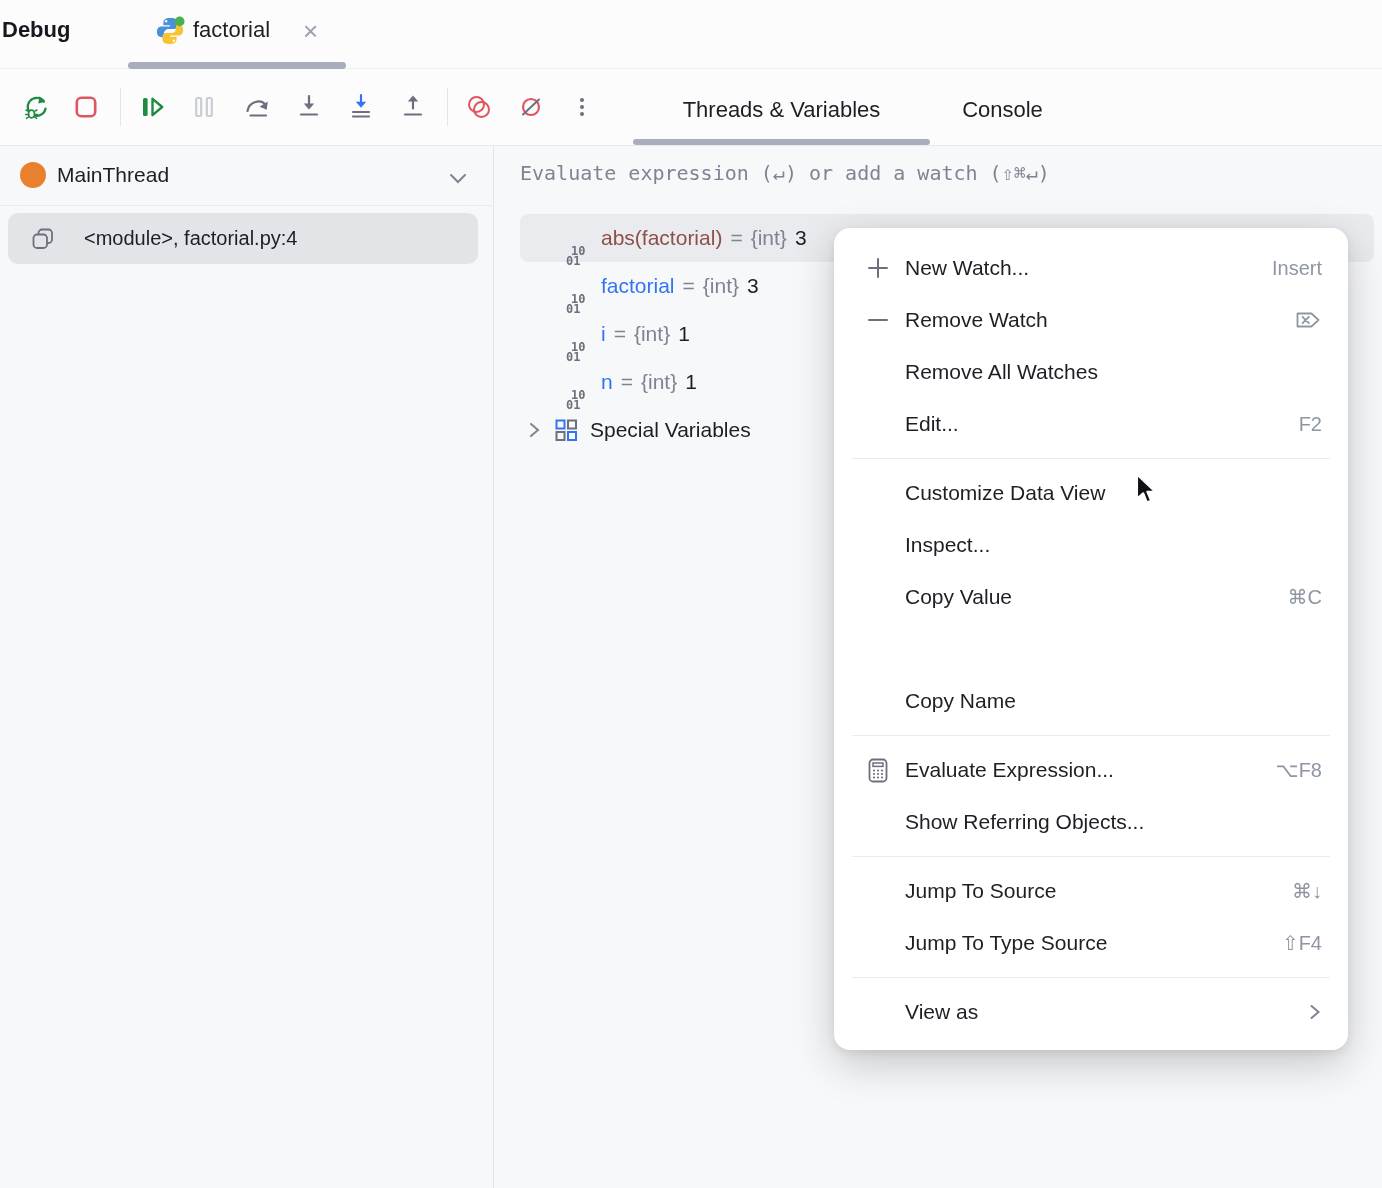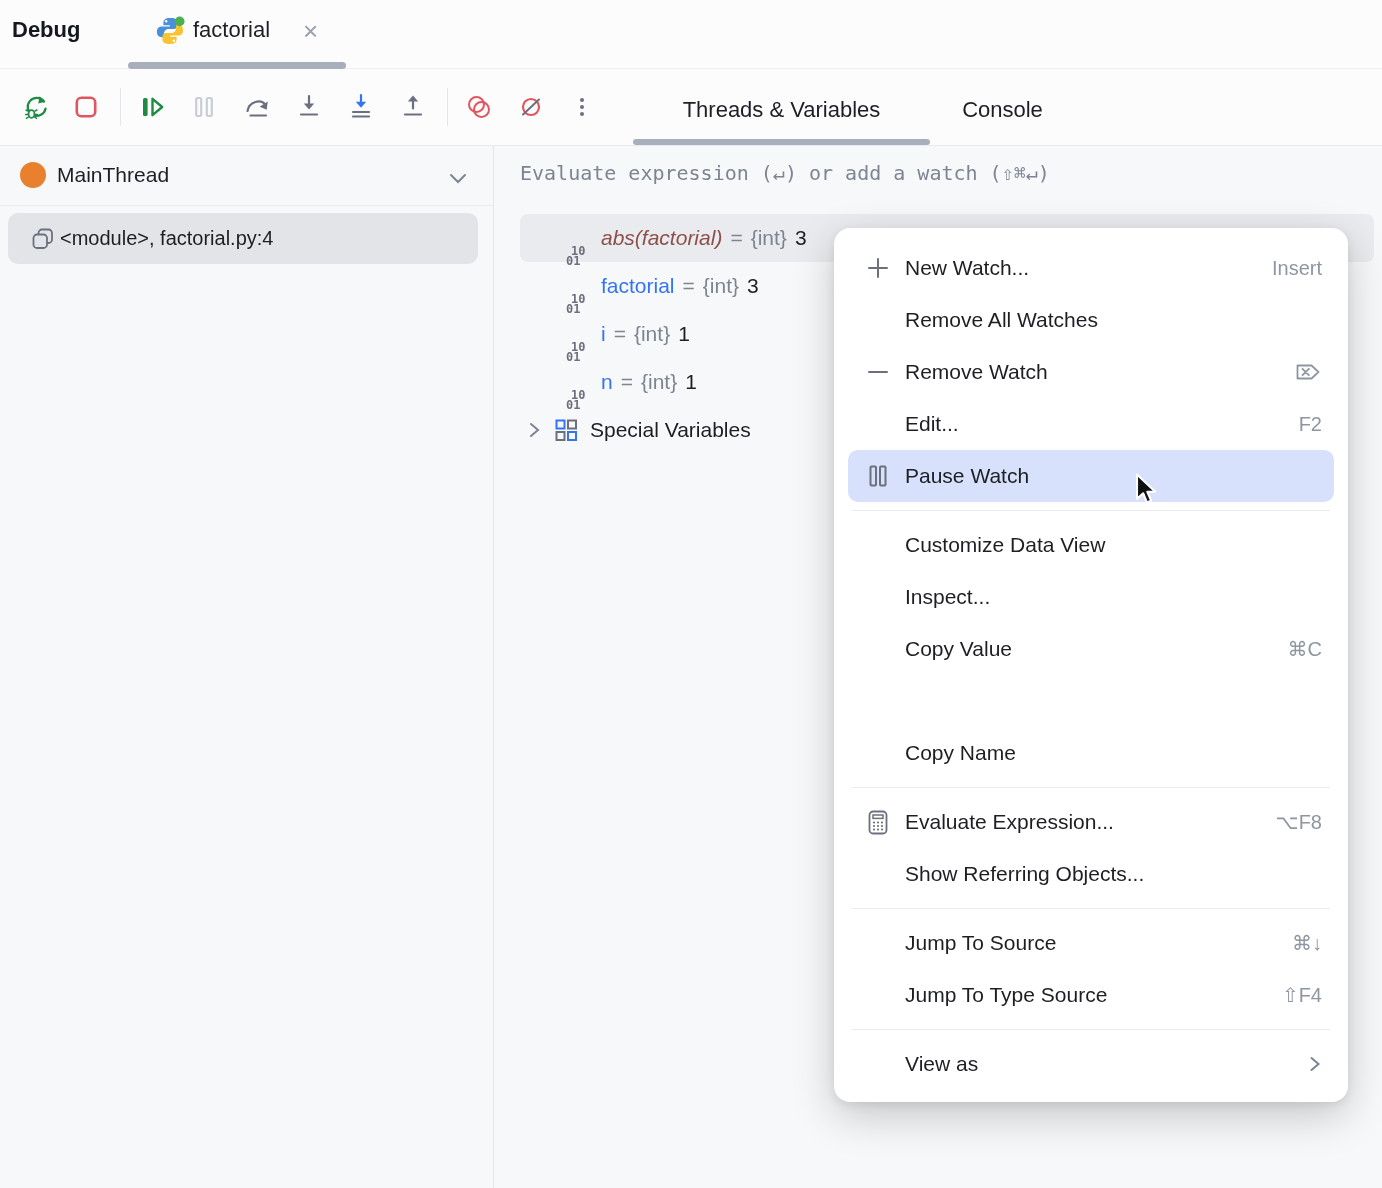--- a/index.html
+++ b/index.html
@@ -3,21 +3,21 @@
 <meta charset="utf-8">
 <style>
   html,body{margin:0;padding:0;}
   body{width:1382px;height:1188px;position:relative;overflow:hidden;
        background:#f7f8fa;font-family:"Liberation Sans",sans-serif;
        -webkit-font-smoothing:antialiased;color:#1d1f24;}
   .abs{position:absolute;}
 
   
   .hdr1{left:0;top:0;width:1382px;height:68px;background:#fcfcfd;border-bottom:1px solid #eef0f3;}
-  .app-title{left:12px;top:17px;font-size:22px;font-weight:700;color:#16181d;}
+  .app-title{left:2px;top:17px;font-size:22px;font-weight:700;color:#16181d;}
   .tab-icon{left:154px;top:15px;width:32px;height:32px;}
   .tab-label{left:193px;top:17px;font-size:22px;color:#1d1f24;}
   .tab-close{left:303px;top:13px;font-size:26px;color:#9aa0ad;line-height:36px;}
   .tab-underline{left:128px;top:62px;width:218px;height:7px;border-radius:3.5px;background:#a9aebc;}
 
   
   .hdr2{left:0;top:69px;width:1382px;height:76px;background:#fcfcfd;border-bottom:1px solid #e8eaed;}
   .tbtn{position:absolute;top:92px;width:30px;height:30px;display:flex;align-items:center;justify-content:center;}
   .tsep{position:absolute;top:88px;width:1px;height:38px;background:#e3e5e9;}
   .vtab{position:absolute;top:82px;height:56px;display:flex;align-items:center;justify-content:center;
@@ -25,32 +25,32 @@
   .vtab-underline{left:633px;top:139px;width:297px;height:6px;border-radius:3px;background:#a9aebc;}
 
   
   .vdivider{left:493px;top:145px;width:1px;height:1043px;background:#e4e6e9;}
   .thread-row{left:0;top:145px;width:493px;height:60px;border-bottom:1px solid #e9ebee;}
   .thread-dot{left:20px;top:162px;width:26px;height:26px;border-radius:50%;background:#e8802e;}
   .thread-name{left:57px;top:163px;font-size:21px;font-weight:500;color:#1d1f24;}
   .thread-chevron{left:449px;top:170px;}
   .frame-row{left:8px;top:213px;width:470px;height:51px;background:#e2e4e8;border-radius:10px;
              display:flex;align-items:center;padding-left:22px;box-sizing:border-box;}
-  .frame-label{margin-left:4px;font-size:20px;color:#1d1f24;}
+  .frame-label{margin-left:28px;font-size:20px;color:#1d1f24;}
 
   
   .hint{left:520px;top:161px;font-family:"DejaVu Sans Mono",monospace;font-size:20px;color:#7d8492;}
   .wrow{position:absolute;left:494px;width:888px;height:48px;display:flex;align-items:center;
         padding-left:72px;box-sizing:border-box;font-size:21px;}
   .wrow-sel-bg{left:520px;top:214px;width:854px;height:48px;background:#e9ebee;border-radius:8px;}
   .numicon{width:27px;margin-right:8px;font-family:"DejaVu Sans Mono",monospace;font-size:12px;
            font-weight:700;color:#6c707e;line-height:10px;}
   .numicon span{display:block;}
   .numicon .top{margin-left:5px;margin-top:36px;}
-  .wname-red{color:#8e4f4b;font-style:italic;}
+  .wname-red{color:#8e4f4b;}
   .wname-blue{color:#3574f0;}
   .weq,.wtype{color:#7d8492;margin-left:8px;}
   .wval{color:#1d1f24;margin-left:8px;}
   .srow{padding-left:33px;}
   .srow .chev{margin-right:12px;display:flex;}
   .srow .grid{margin-right:11px;display:flex;}
 
   
   .menu{left:834px;top:228px;width:514px;background:#ffffff;border-radius:16px;z-index:5;
         box-shadow:0 14px 44px rgba(0,0,0,.20),0 3px 10px rgba(0,0,0,.08);
@@ -249,56 +249,46 @@
     <span class="ic">
       <svg width="24" height="24" viewBox="0 0 24 24">
           <path d="M12 3 V21 M3 12 H21" stroke="#6c707e" stroke-width="2" stroke-linecap="round"></path>
         </svg>
     </span>
     <span>New Watch...</span>
     <span class="sc">Insert</span>
   </div>
 
   <div class="mi">
-    <span class="ic"></span>
-    <span>Remove All Watches</span>
-    <span class="sc"></span>
-  </div>
-
-  <div class="mi">
     <span class="ic">
       <svg width="24" height="24" viewBox="0 0 24 24">
           <path d="M3 12 H21" stroke="#6c707e" stroke-width="2" stroke-linecap="round"></path>
         </svg>
     </span>
     <span>Remove Watch</span>
     <span class="sc">
       <svg width="28" height="20" viewBox="0 0 28 20">
         <path d="M3.5 3.5 H17.5 L24.5 10 L17.5 16.5 H3.5 Z" fill="none" stroke="#8f96a3" stroke-width="1.8" stroke-linejoin="round"></path>
         <path d="M8.5 6.8 L14.9 13.2 M14.9 6.8 L8.5 13.2" stroke="#8f96a3" stroke-width="1.8" stroke-linecap="round"></path>
       </svg>
     </span>
   </div>
 
   <div class="mi">
     <span class="ic"></span>
+    <span>Remove All Watches</span>
+    <span class="sc"></span>
+  </div>
+
+  <div class="mi">
+    <span class="ic"></span>
     <span>Edit...</span>
     <span class="sc">F2</span>
   </div>
 
-  <div class="mi hl">
-    <span class="ic">
-      <svg width="24" height="26" viewBox="0 0 24 26">
-        <rect x="4.5" y="3.5" width="5.5" height="19" rx="1" fill="none" stroke="#6c707e" stroke-width="2"></rect>
-        <rect x="14" y="3.5" width="5.5" height="19" rx="1" fill="none" stroke="#6c707e" stroke-width="2"></rect>
-      </svg>
-    </span>
-    <span>Pause Watch</span>
-    <span class="sc"></span>
-  </div>
 
   <div class="msep"></div>
 
   <div class="mi">
     <span class="ic"></span>
     <span>Customize Data View</span>
     <span class="sc"></span>
   </div>
   <div class="mi">
     <span class="ic"></span>

